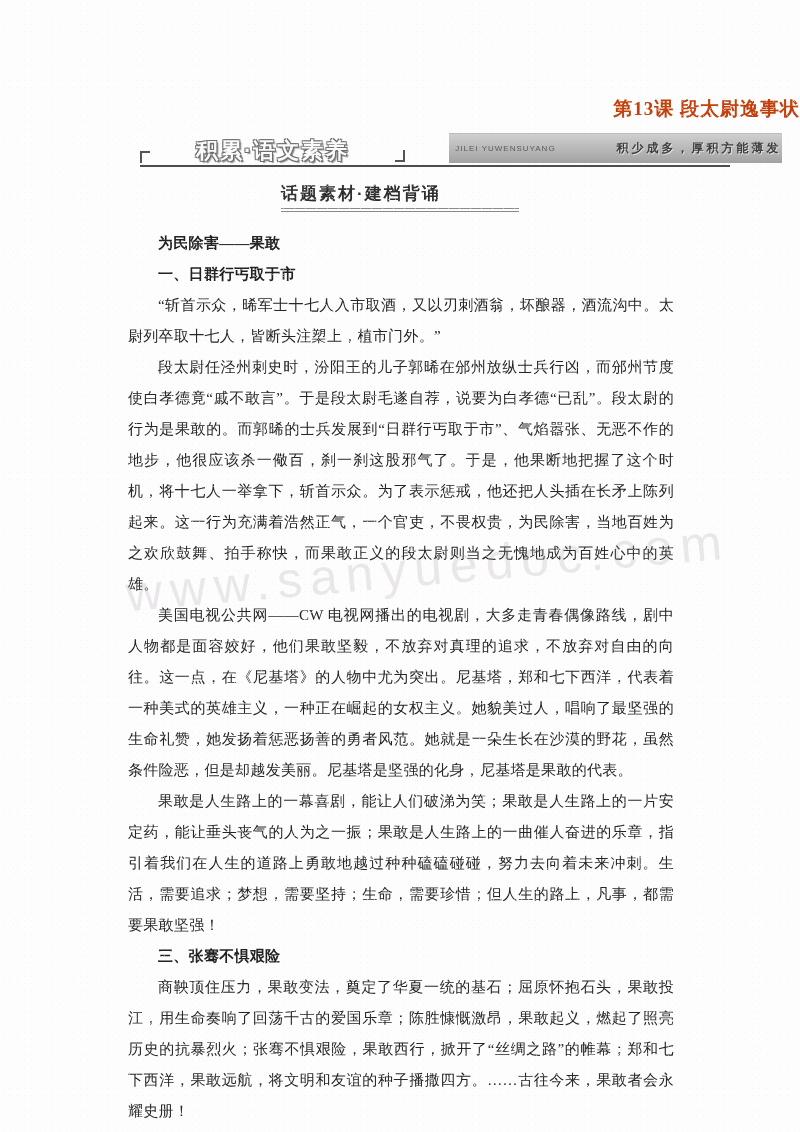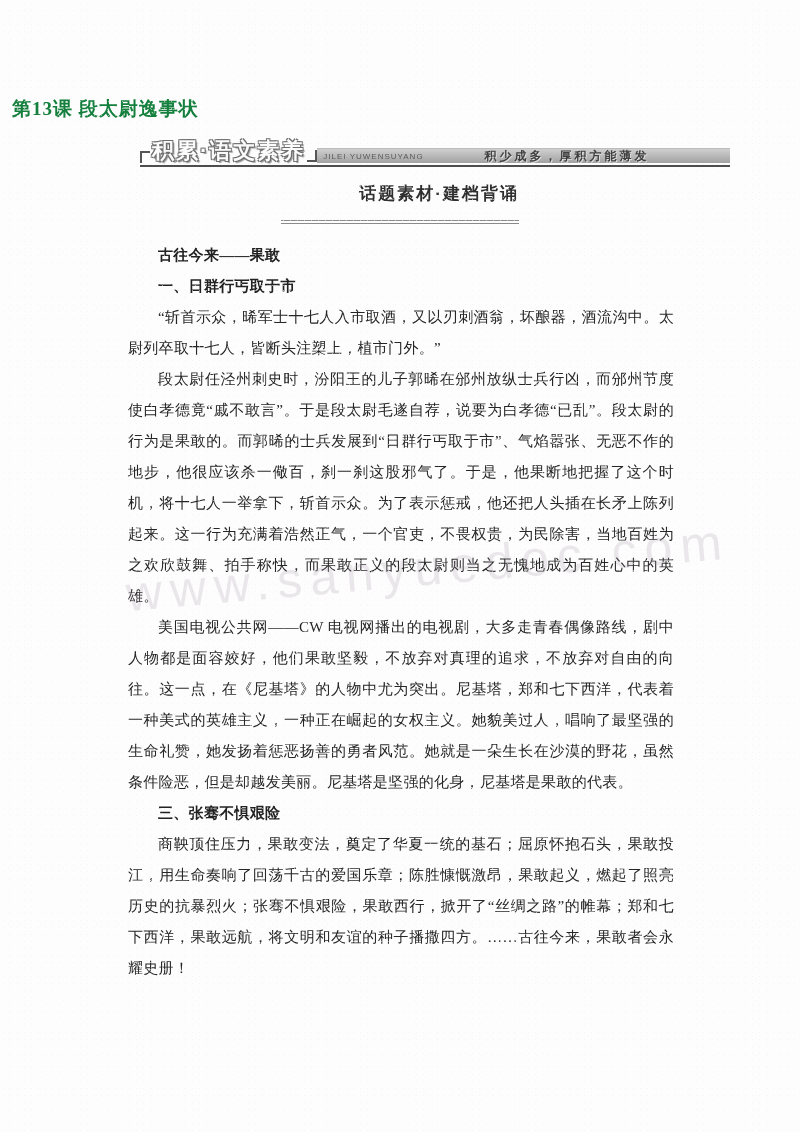--- a/index.html
+++ b/index.html
@@ -17,58 +17,58 @@
     background-image: radial-gradient(#f4edf1 0.8px, transparent 0.8px),
                       radial-gradient(#eef3ec 0.8px, transparent 0.8px);
     background-size: 7px 7px, 11px 11px;
     background-position: 0 0, 3px 5px;
     opacity: .55;
     pointer-events: none;
   }
   .page { position: relative; width: 800px; height: 1132px; padding-top: 96px; }
 
   .title {
-    text-align: left;
+    text-align: right;
     font-size: 19px;
     font-weight: bold;
     letter-spacing: 1px;
-    color: #15803d;
-    margin-left: 12px;
+    color: #c2410c;
   }
 
   
   .banner {
     margin: 17px 70px 0 140px;   
     height: 28px;
     display: flex;
     align-items: flex-end;
     border-bottom: 2px solid #4d4d4d;
     padding-bottom: 1px;
     position: relative;
+    gap: 44px;
   }
   .corner { width: 10px; height: 12px; flex: 0 0 auto; }
   .corner-l { border-left: 2px solid #555; border-top: 2px solid #555; align-self: center; margin-top: 10px; }
   .corner-r { border-right: 2px solid #555; border-bottom: 2px solid #555; margin-bottom: 2px; }
   .banner-label {
     flex: 0 0 auto;
     font-family: "Liberation Sans", "DejaVu Sans", sans-serif;
     font-weight: bold;
     font-size: 22px;
     line-height: 26px;
     letter-spacing: 2px;
     color: #fbfbfb;
     text-shadow: -1px -1px 0 #6e6e6e, 1px -1px 0 #6e6e6e,
                  -1px 1px 0 #6e6e6e, 1px 1px 0 #6e6e6e,
                  2px 2px 1px #9c9c9c;
     padding: 0 2px;
   }
   .banner-bar {
     flex: 1 1 auto;
     align-self: flex-end;
-    height: 15px;
+    height: 30px;
     margin-bottom: 1px;
     background: linear-gradient(#cfcfcf, #a2a2a2);
     display: flex;
     align-items: center;
     gap: 18px;
     padding-left: 6px;
     border-top: 1px solid #bdbdbd;
   }
   .banner-pinyin {
     font-family: "Liberation Sans", "DejaVu Sans", sans-serif;
@@ -84,27 +84,27 @@
     letter-spacing: 3px;
     color: #3f3f3f;
     text-shadow: 1px 1px 0 #dedede;
     white-space: nowrap;
     padding-left: 43px;
   }
 
   .subtitle {
     width: 238px;
     margin: 15px auto 16px;
-    text-align: right;
+    text-align: left;
     font-family: "Liberation Sans", "DejaVu Sans", sans-serif;
     font-size: 17px;
     font-weight: bold;
     letter-spacing: 2px;
     color: #2f2f2f;
-    padding-bottom: 15px;
+    padding-bottom: 3px;
     border-bottom: 4px double #8a8a8a;
   }
 
   .content {
     margin: 14px 0 0 128px;
     width: 546px;
     font-size: 15px;
     line-height: 31px;
     text-align: justify;
     letter-spacing: 0.3px;
@@ -141,22 +141,23 @@
     <span class="corner corner-r"></span>
     <span class="banner-bar">
       <span class="banner-pinyin">JILEI YUWENSUYANG</span>
       <span class="banner-tagline">积少成多，厚积方能薄发</span>
     </span>
   </div>
 
   <h2 class="subtitle">话题素材·建档背诵</h2>
 
   <div class="content">
-    <p class="p-topic">古往今来——果敢</p>
+    <p class="p-topic">为民除害——果敢</p>
     <p class="p-heading">一、日群行丐取于市</p>
     <p class="p-body">“斩首示众，晞军士十七人入市取酒，又以刃刺酒翁，坏酿器，酒流沟中。太尉列卒取十七人，皆断头注槊上，植市门外。”</p>
     <p class="p-body">段太尉任泾州刺史时，汾阳王的儿子郭晞在邠州放纵士兵行凶，而邠州节度使白孝德竟“戚不敢言”。于是段太尉毛遂自荐，说要为白孝德“已乱”。段太尉的行为是果敢的。而郭晞的士兵发展到“日群行丐取于市”、气焰嚣张、无恶不作的地步，他很应该杀一儆百，刹一刹这股邪气了。于是，他果断地把握了这个时机，将十七人一举拿下，斩首示众。为了表示惩戒，他还把人头插在长矛上陈列起来。这一行为充满着浩然正气，一个官吏，不畏权贵，为民除害，当地百姓为之欢欣鼓舞、拍手称快，而果敢正义的段太尉则当之无愧地成为百姓心中的英雄。</p>
     <p class="p-body">美国电视公共网——CW 电视网播出的电视剧，大多走青春偶像路线，剧中人物都是面容姣好，他们果敢坚毅，不放弃对真理的追求，不放弃对自由的向往。这一点，在《尼基塔》的人物中尤为突出。尼基塔，郑和七下西洋，代表着一种美式的英雄主义，一种正在崛起的女权主义。她貌美过人，唱响了最坚强的生命礼赞，她发扬着惩恶扬善的勇者风范。她就是一朵生长在沙漠的野花，虽然条件险恶，但是却越发美丽。尼基塔是坚强的化身，尼基塔是果敢的代表。</p>
+    <p class="p-body">果敢是人生路上的一幕喜剧，能让人们破涕为笑；果敢是人生路上的一片安定药，能让垂头丧气的人为之一振；果敢是人生路上的一曲催人奋进的乐章，指引着我们在人生的道路上勇敢地越过种种磕磕碰碰，努力去向着未来冲刺。生活，需要追求；梦想，需要坚持；生命，需要珍惜；但人生的路上，凡事，都需要果敢坚强！</p>
     <p class="p-heading">三、张骞不惧艰险</p>
     <p class="p-body">商鞅顶住压力，果敢变法，奠定了华夏一统的基石；屈原怀抱石头，果敢投江，用生命奏响了回荡千古的爱国乐章；陈胜慷慨激昂，果敢起义，燃起了照亮历史的抗暴烈火；张骞不惧艰险，果敢西行，掀开了“丝绸之路”的帷幕；郑和七下西洋，果敢远航，将文明和友谊的种子播撒四方。……古往今来，果敢者会永耀史册！</p>
 
   </div>
 </div>
 
 </body></html>

